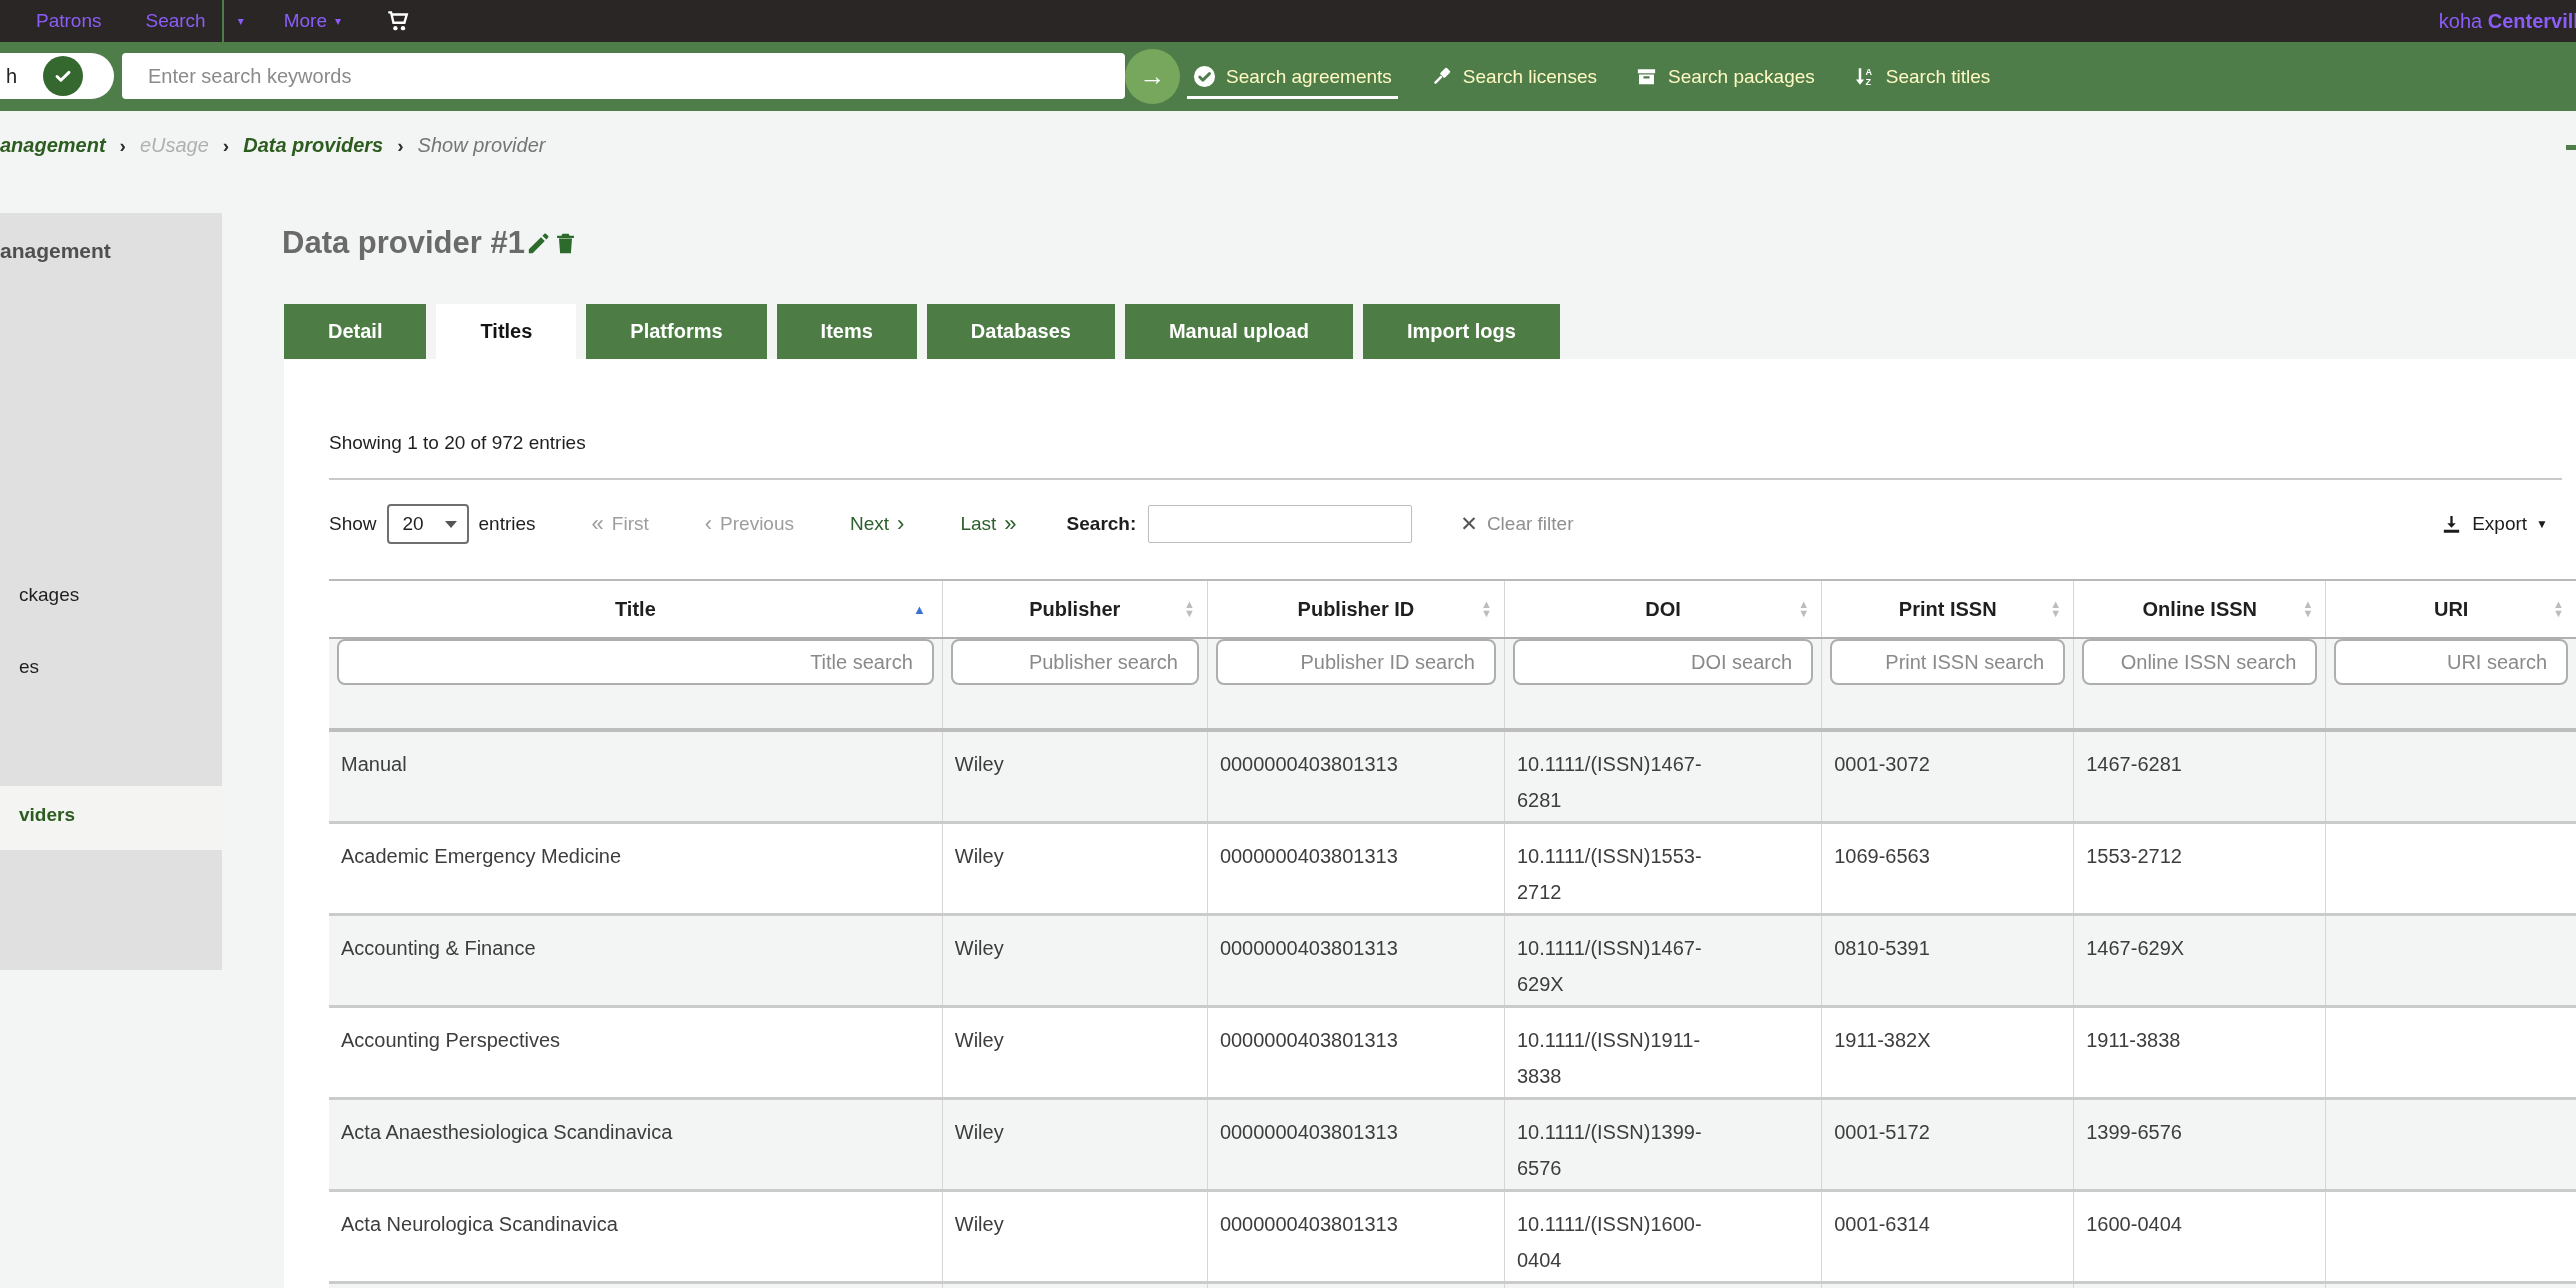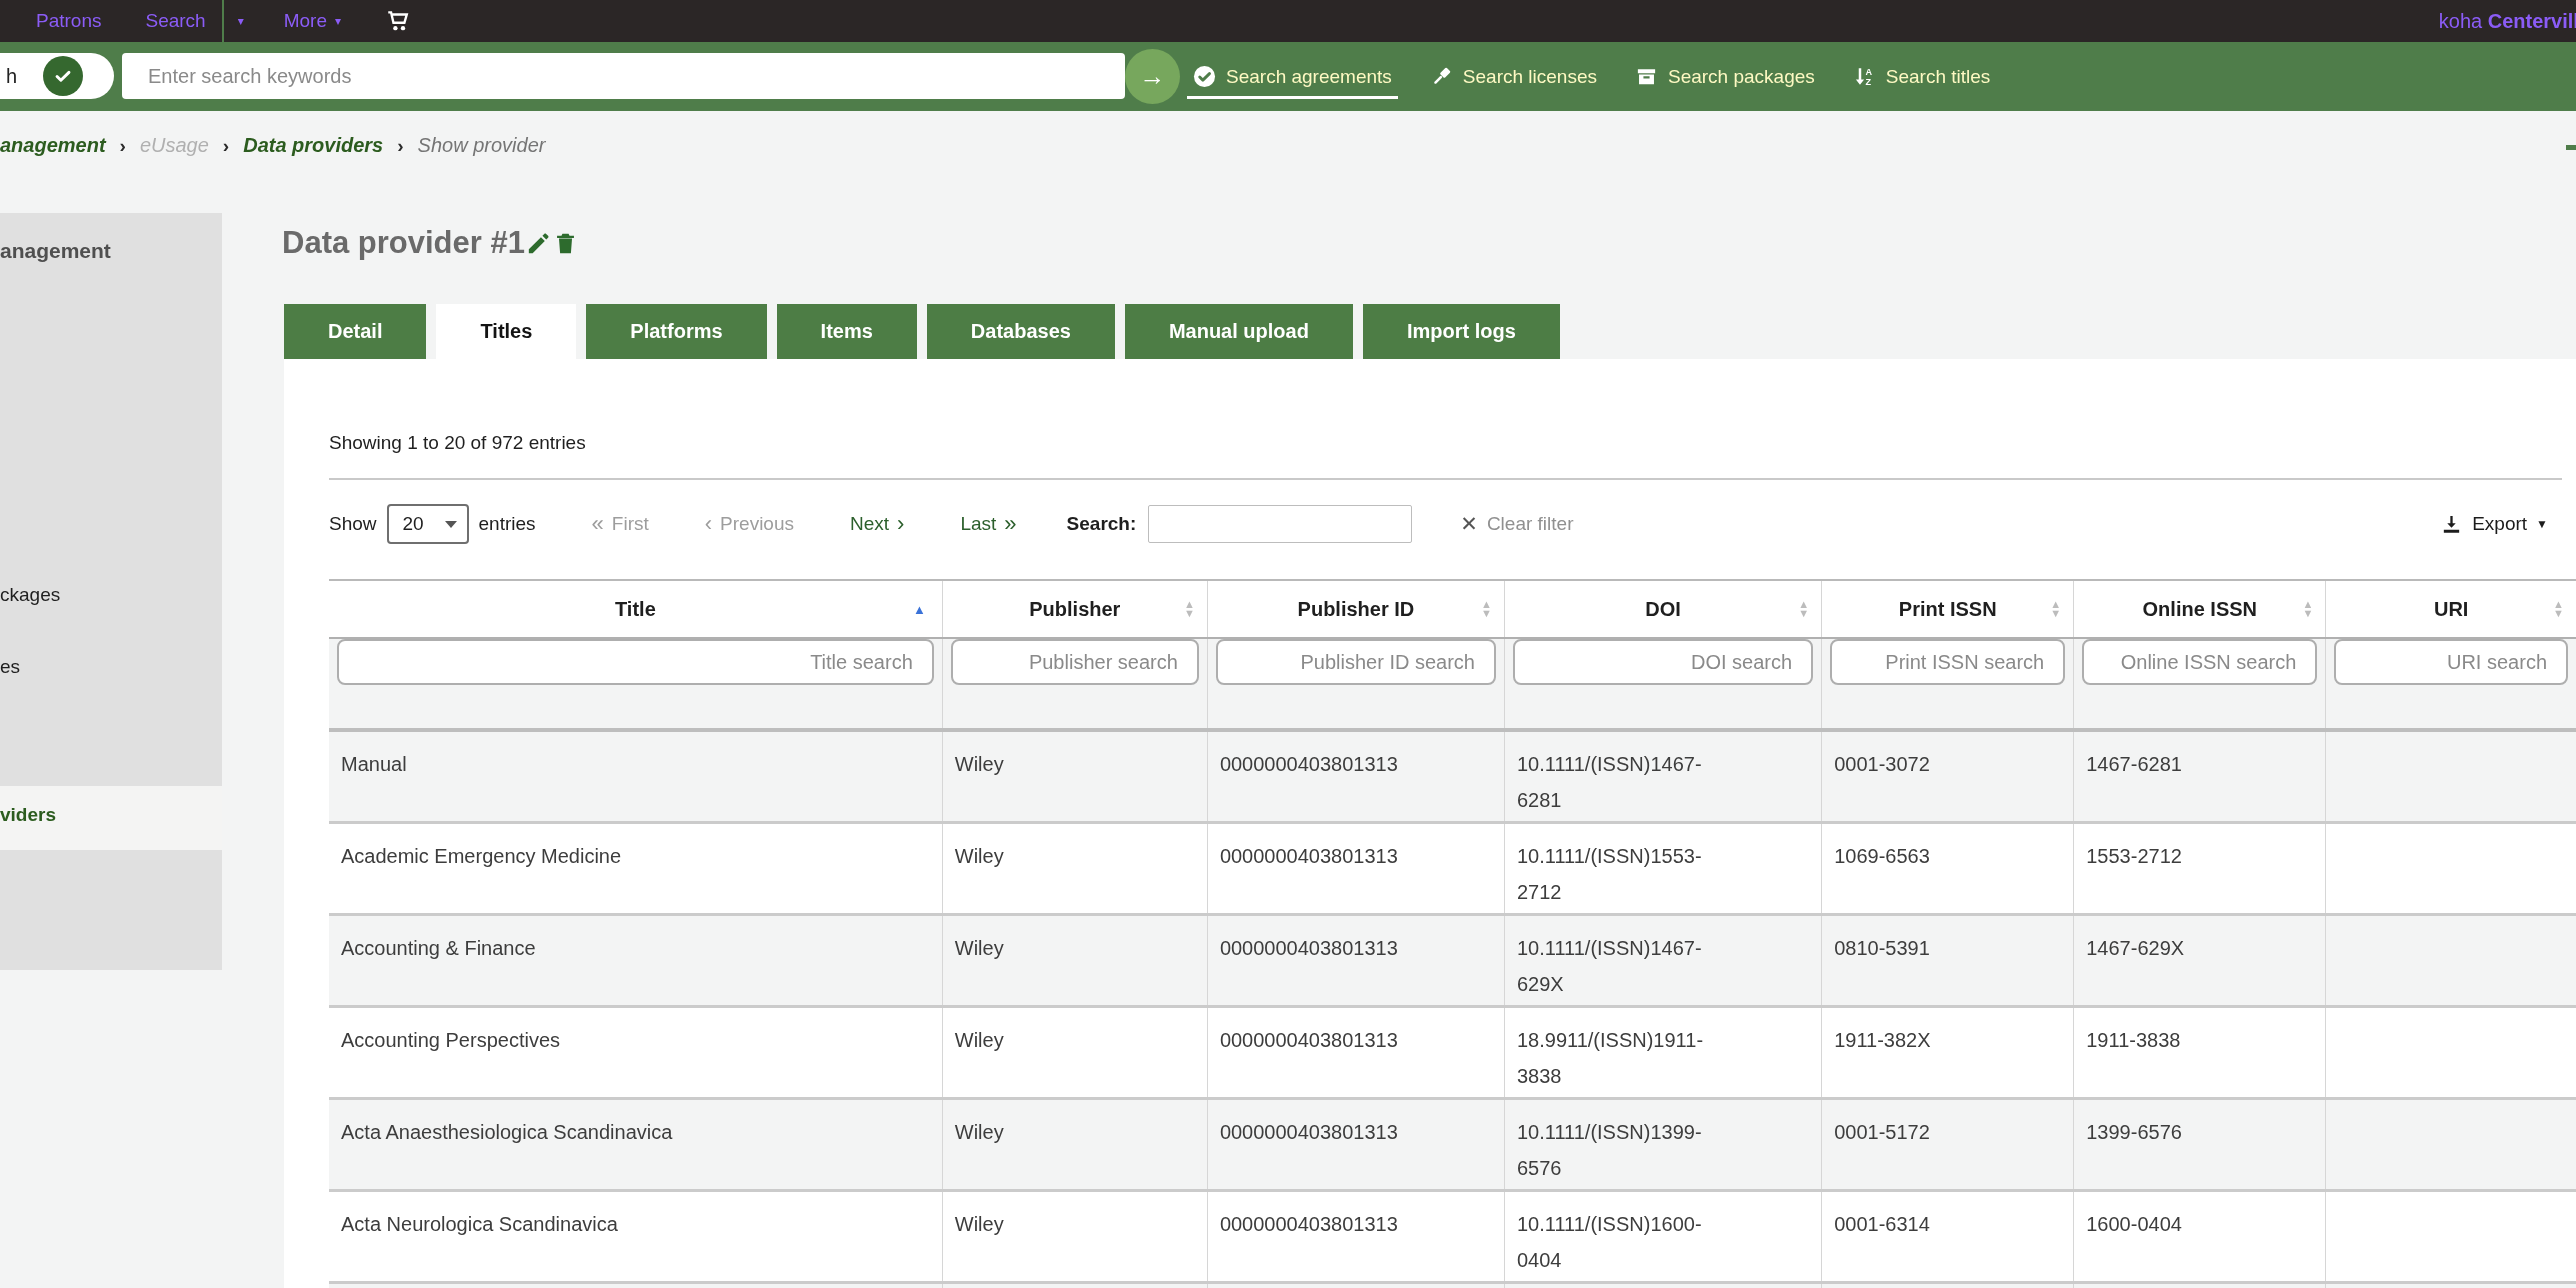--- a/index.html
+++ b/index.html
@@ -60,21 +60,21 @@
   .crumb.link { color: #2c5c1f; font-weight: bold; cursor: pointer; }
   .crumb.muted { color: #b0b0b0; }
   .crumb.current { color: #757575; }
   .crumb-sep { color: #2b2b2b; font-weight: bold; font-size: 19px; }
   .scroll-sliver { position: absolute; right: 0; top: 145px; width: 10px; height: 5px; background: #4f7d4a; }
 
   
   .sidebar { position: absolute; left: 0; top: 213px; width: 222px; }
   .sidebar .block1 { position: relative; height: 573px; background: #e0e0e0; }
   .sidebar-heading { padding-top: 26px; font-size: 21px; font-weight: bold; color: #4f4f4f; }
-  .side-item { position: absolute; left: 0; font-size: 19px; color: #1f1f1f; cursor: pointer; }
+  .side-item { position: absolute; left: 0; font-size: 19px; color: #1f1f1f; cursor: pointer; padding-left: 19px; }
   .side-item.i0 { top: 371px; }
   .side-item.i1 { top: 443px; }
   .sidebar .active-row { height: 64px; background: #f4f4f3; padding-top: 18px; }
   .side-item.active { position: static; color: #2c5c1f; font-weight: bold; font-size: 19px; }
   .sidebar .block2 { height: 120px; background: #e0e0e0; }
 
   
   .page-heading { position: absolute; left: 282px; top: 225px; display: flex; align-items: center; gap: 0; }
   .page-heading h1 { font-size: 31px; font-weight: bold; color: #6a6a6a; }
   .page-heading .icon-btn { cursor: pointer; display: flex; }
@@ -392,21 +392,21 @@
             <td>0000000403801313</td>
             <td><span class="doi-wrap">10.1111/(ISSN)1467-629X</span></td>
             <td>0810-5391</td>
             <td>1467-629X</td>
             <td></td>
           </tr>
           <tr>
             <td>Accounting Perspectives</td>
             <td>Wiley</td>
             <td>0000000403801313</td>
-            <td><span class="doi-wrap">18.9911/(ISSN)1911-3838</span></td>
+            <td><span class="doi-wrap">10.1111/(ISSN)1911-3838</span></td>
             <td>1911-382X</td>
             <td>1911-3838</td>
             <td></td>
           </tr>
           <tr>
             <td>Acta Anaesthesiologica Scandinavica</td>
             <td>Wiley</td>
             <td>0000000403801313</td>
             <td><span class="doi-wrap">10.1111/(ISSN)1399-6576</span></td>
             <td>0001-5172</td>

